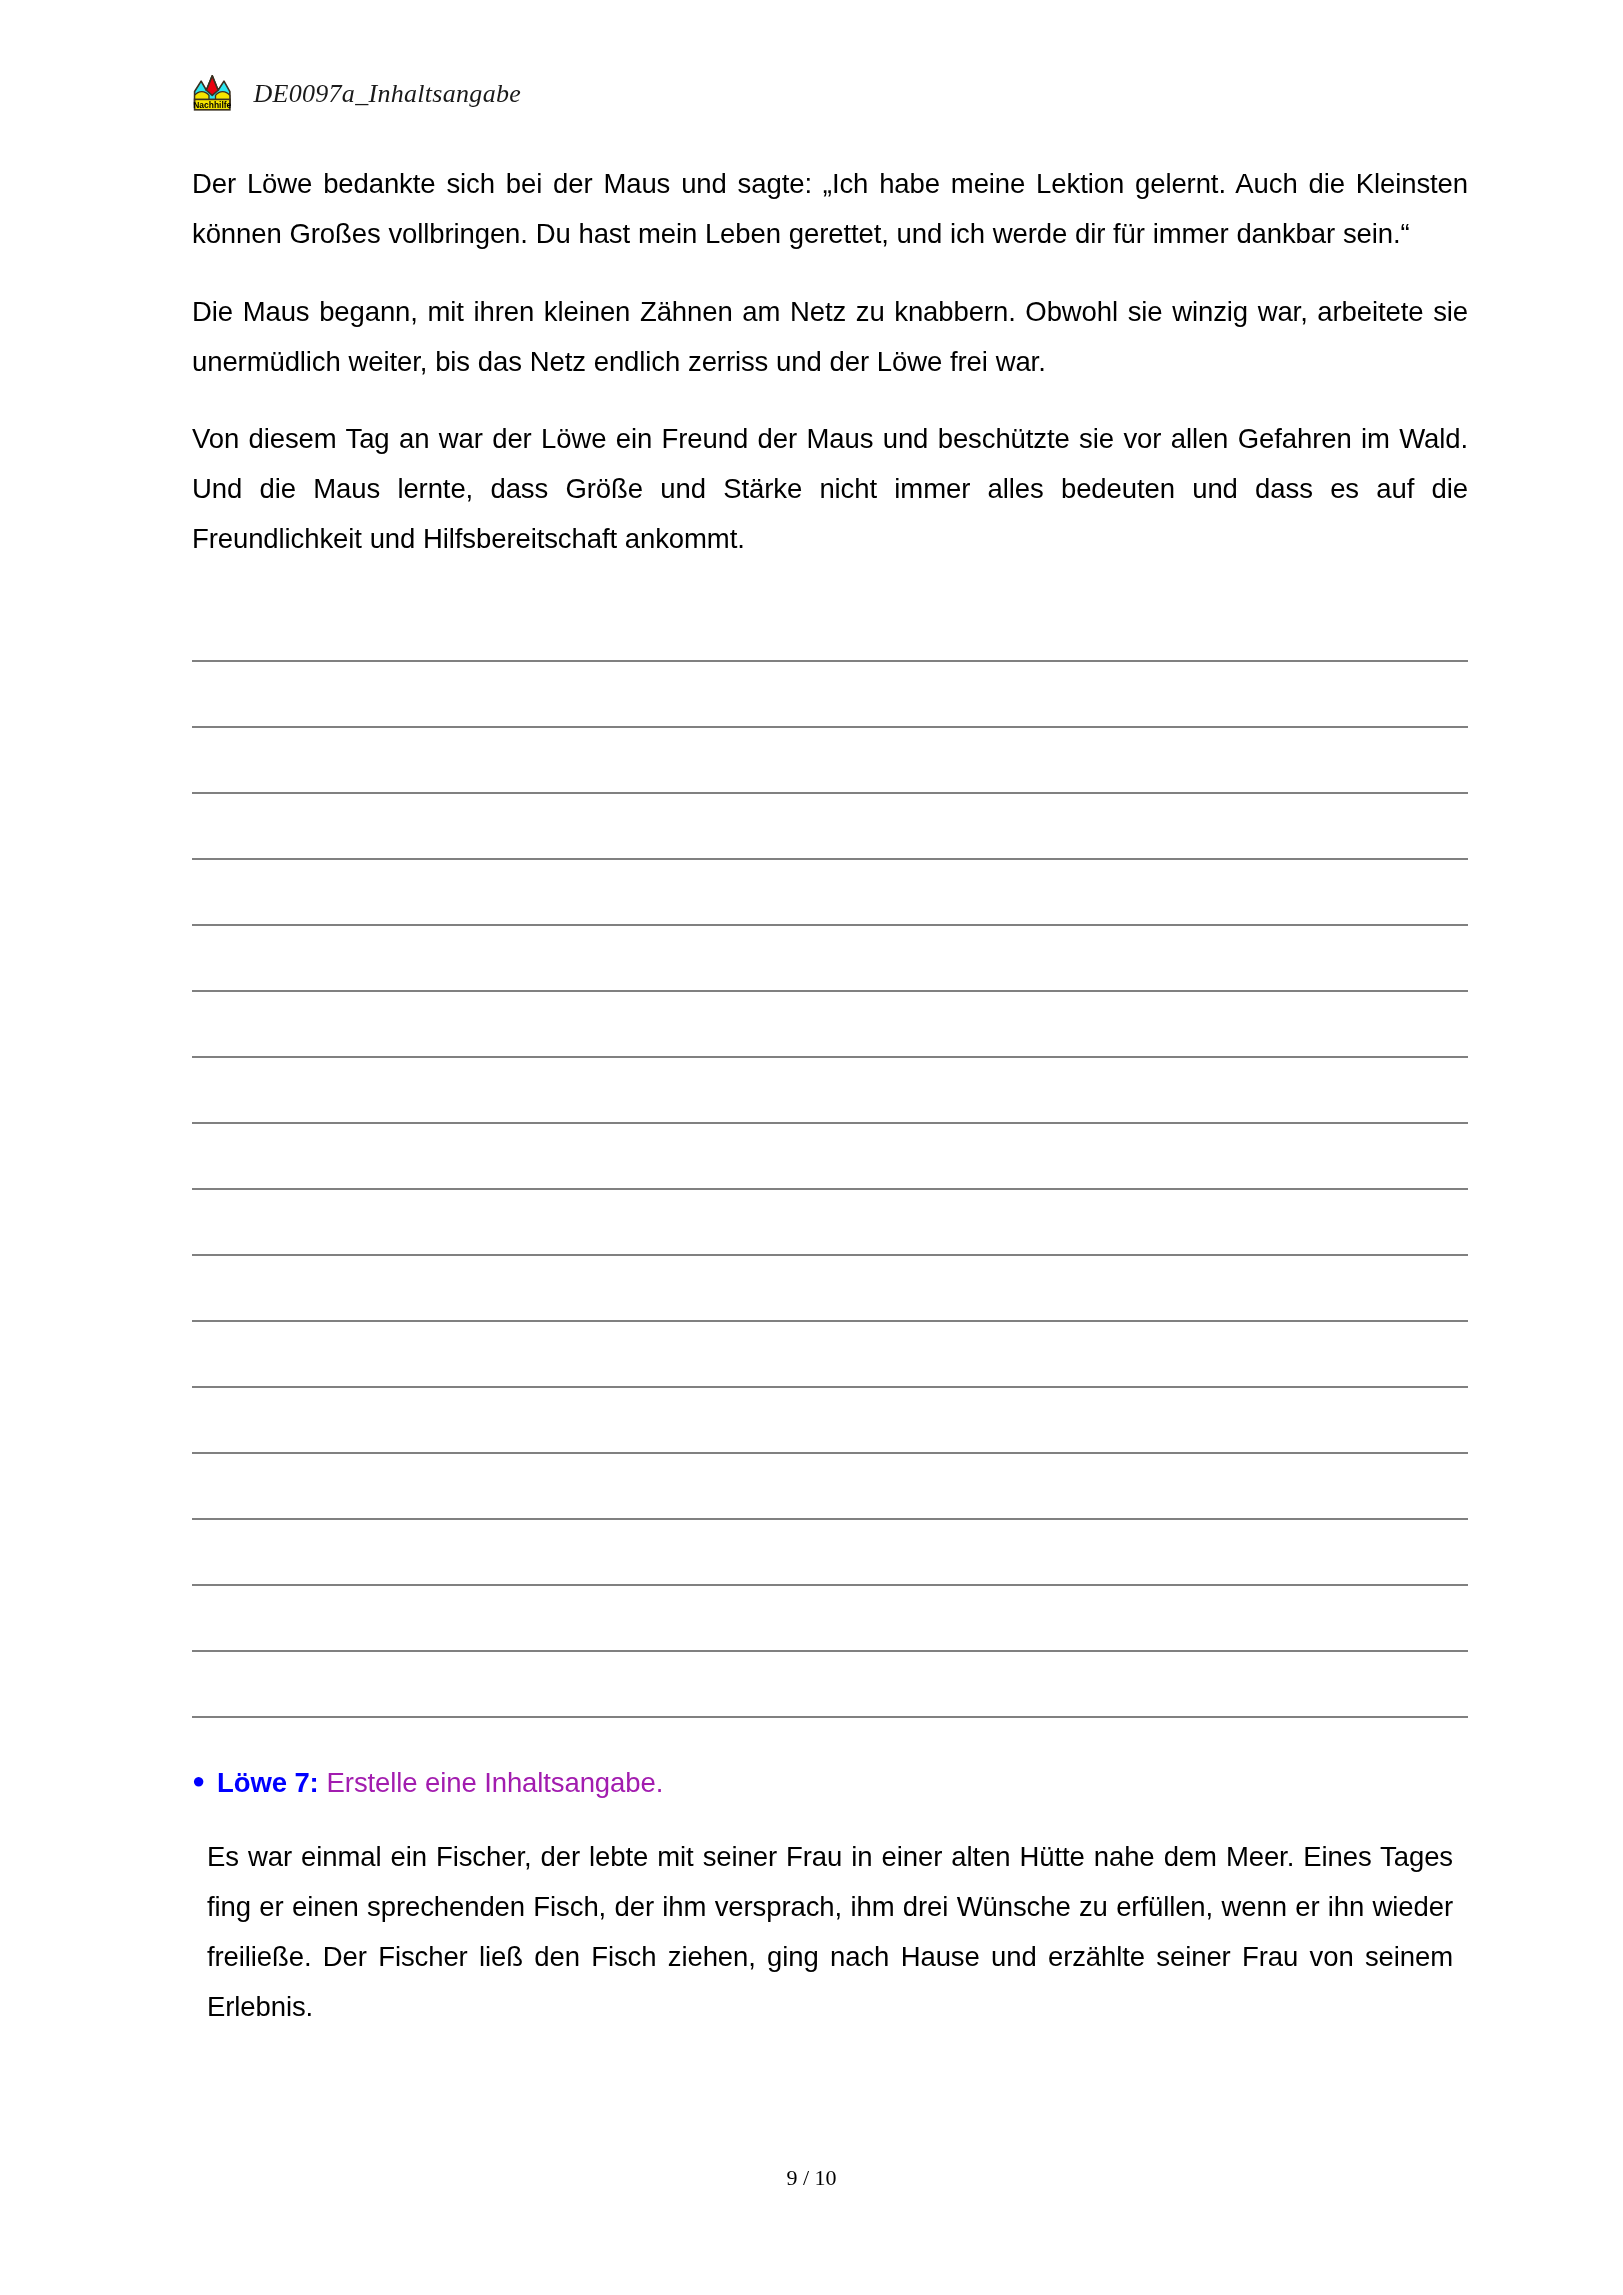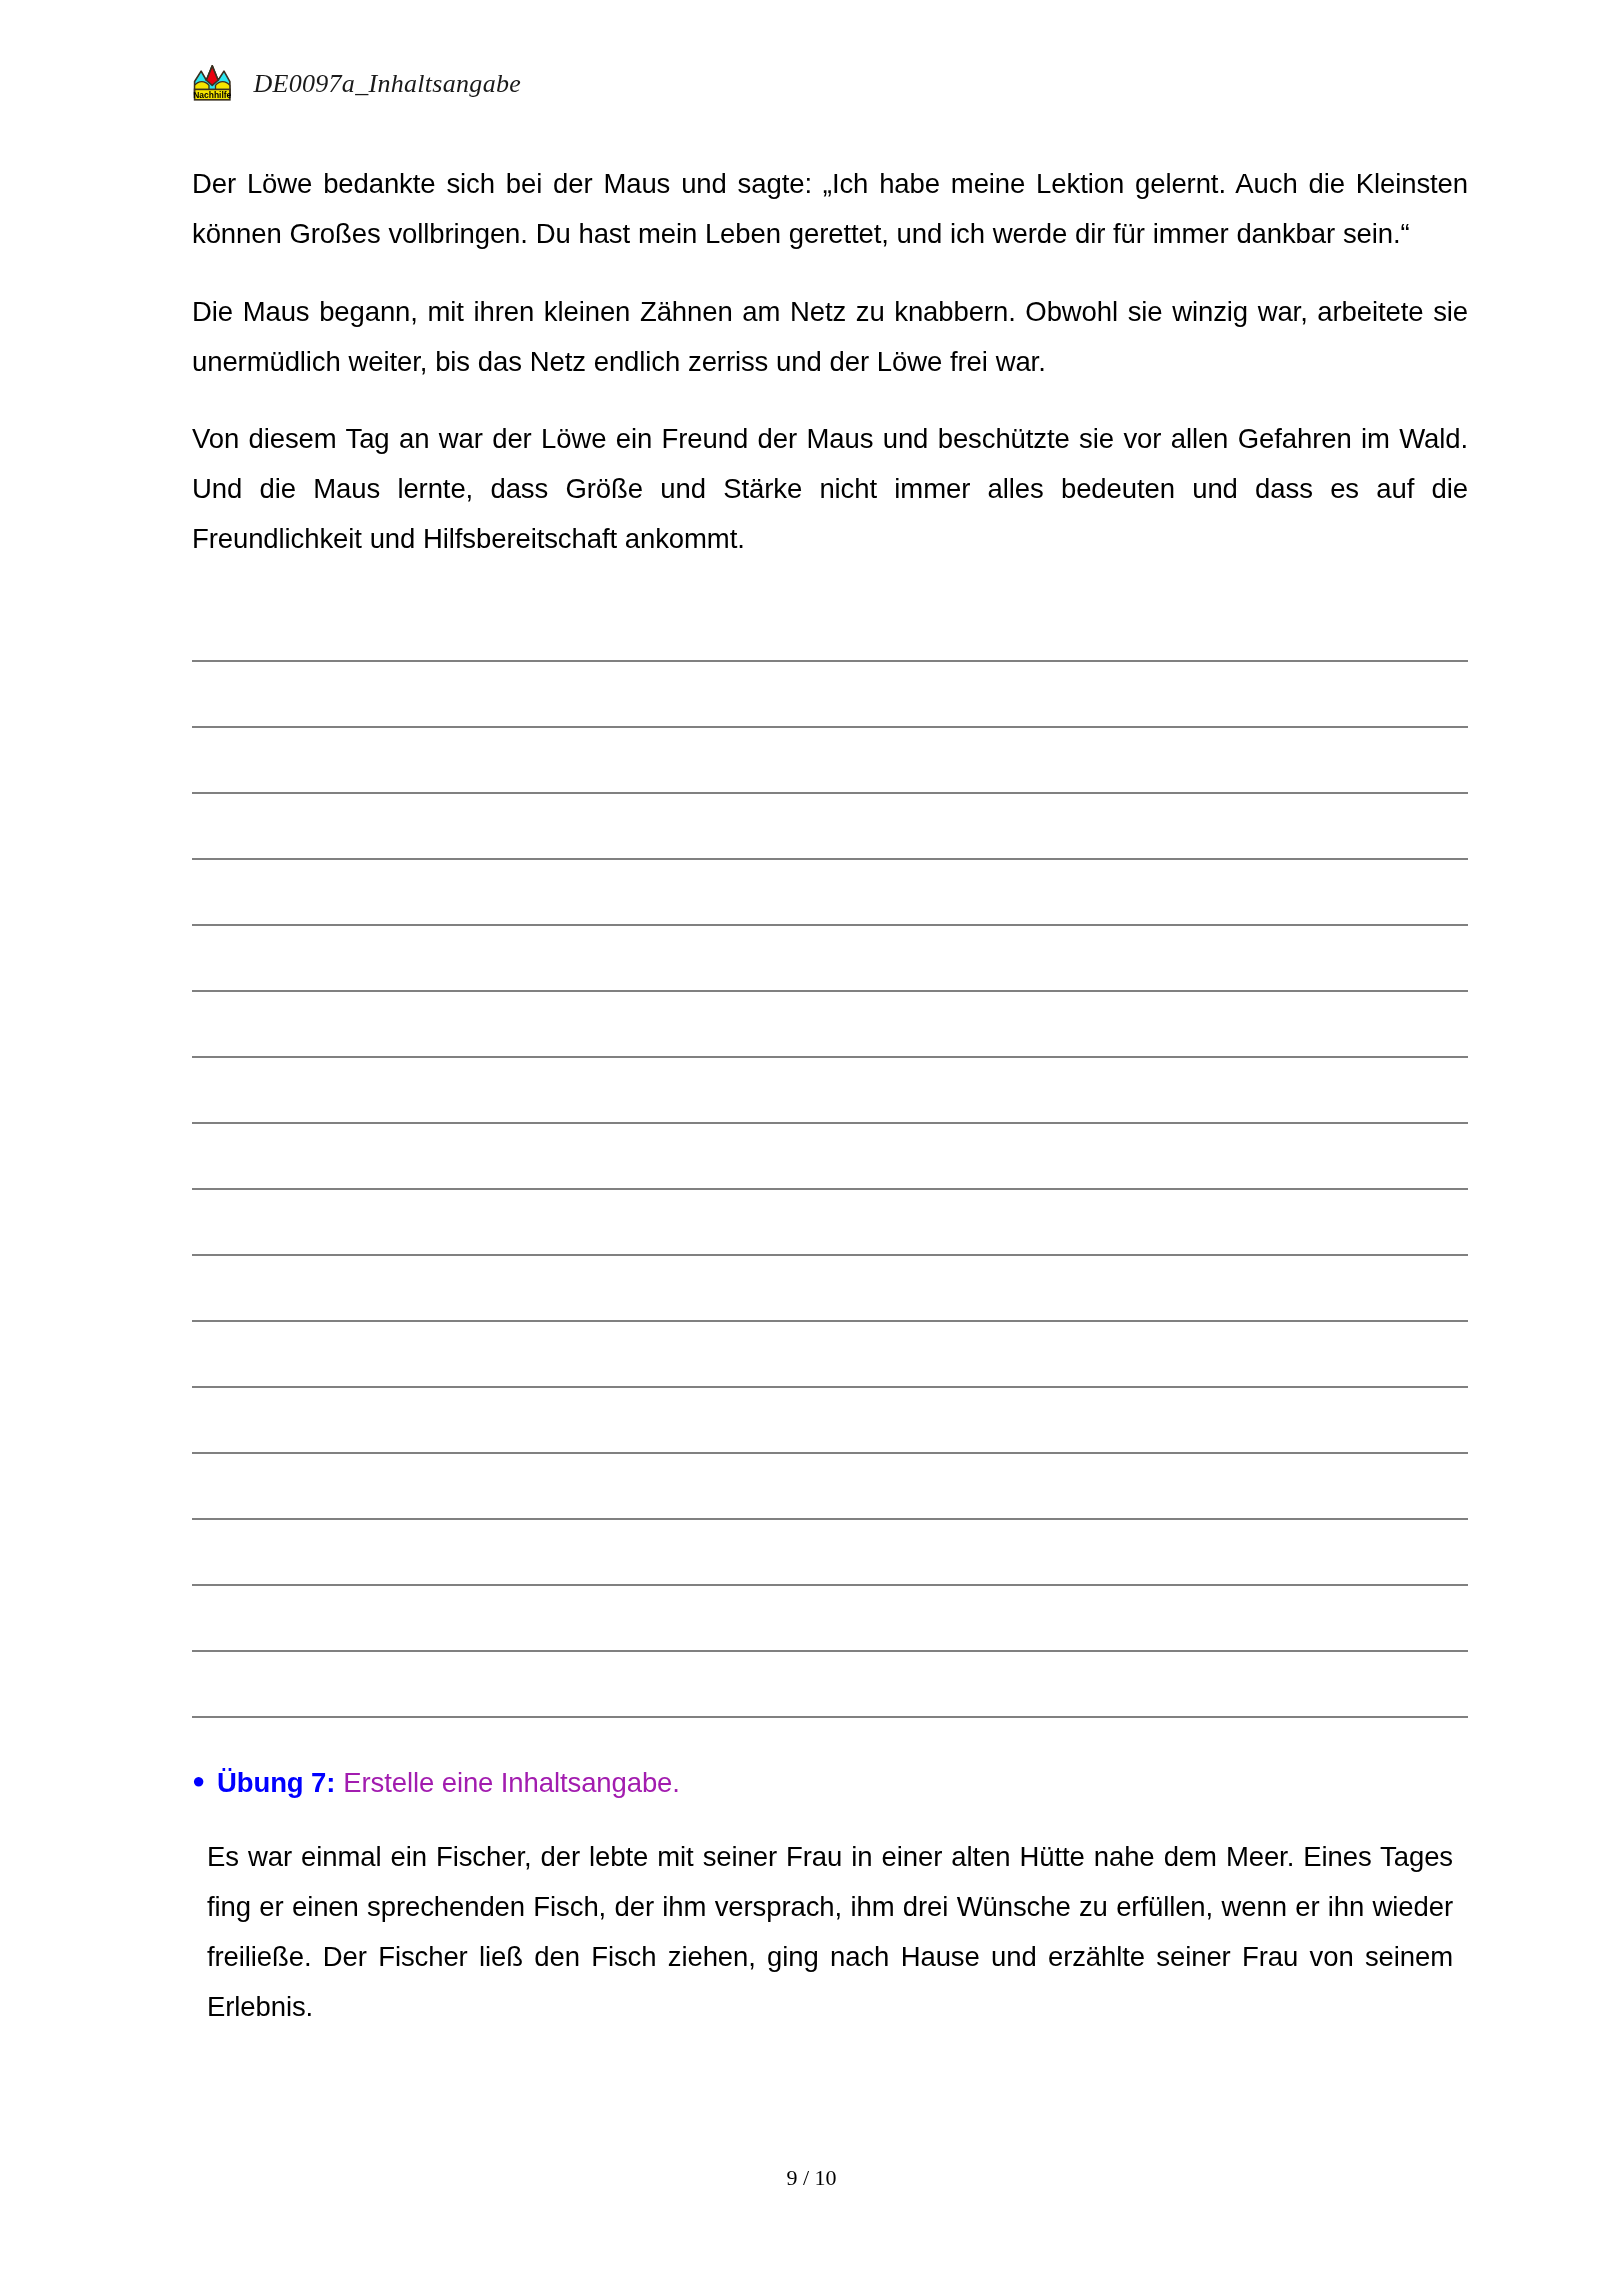--- a/index.html
+++ b/index.html
@@ -13,21 +13,21 @@
     height: 2295px;
     background: #ffffff;
     overflow: hidden;
     font-family: "Liberation Sans", sans-serif;
   }
 
   
   .header {
     position: absolute;
     left: 192px;
-    top: 58px;
+    top: 68px;
     display: flex;
     align-items: center;
     gap: 14.4px;
     height: 51px;
   }
   .logo {
     width: 47px;
     height: 41px;
     position: relative;
     flex: 0 0 auto;
@@ -179,21 +179,21 @@
     <div class="wline"></div>
     <div class="wline"></div>
     <div class="wline"></div>
     <div class="wline"></div>
     <div class="wline"></div>
   </div>
 
   <div class="exercise">
     <div class="ex-head">
       <span class="ex-bullet">●</span>
-      <span class="ex-label">Übung 7:</span>
+      <span class="ex-label">Löwe 7:</span>
       <span class="ex-task">Erstelle eine Inhaltsangabe.</span>
     </div>
     <p class="ex-para">Es war einmal ein Fischer, der lebte mit seiner Frau in einer alten Hütte nahe dem Meer. Eines Tages fing er einen sprechenden Fisch, der ihm versprach, ihm drei Wünsche zu erfüllen, wenn er ihn wieder freiließe. Der Fischer ließ den Fisch ziehen, ging nach Hause und erzählte seiner Frau von seinem Erlebnis.</p>
   </div>
 
   <div class="footer">
     <span>9 / 10</span>
   </div>
 
 </div>

